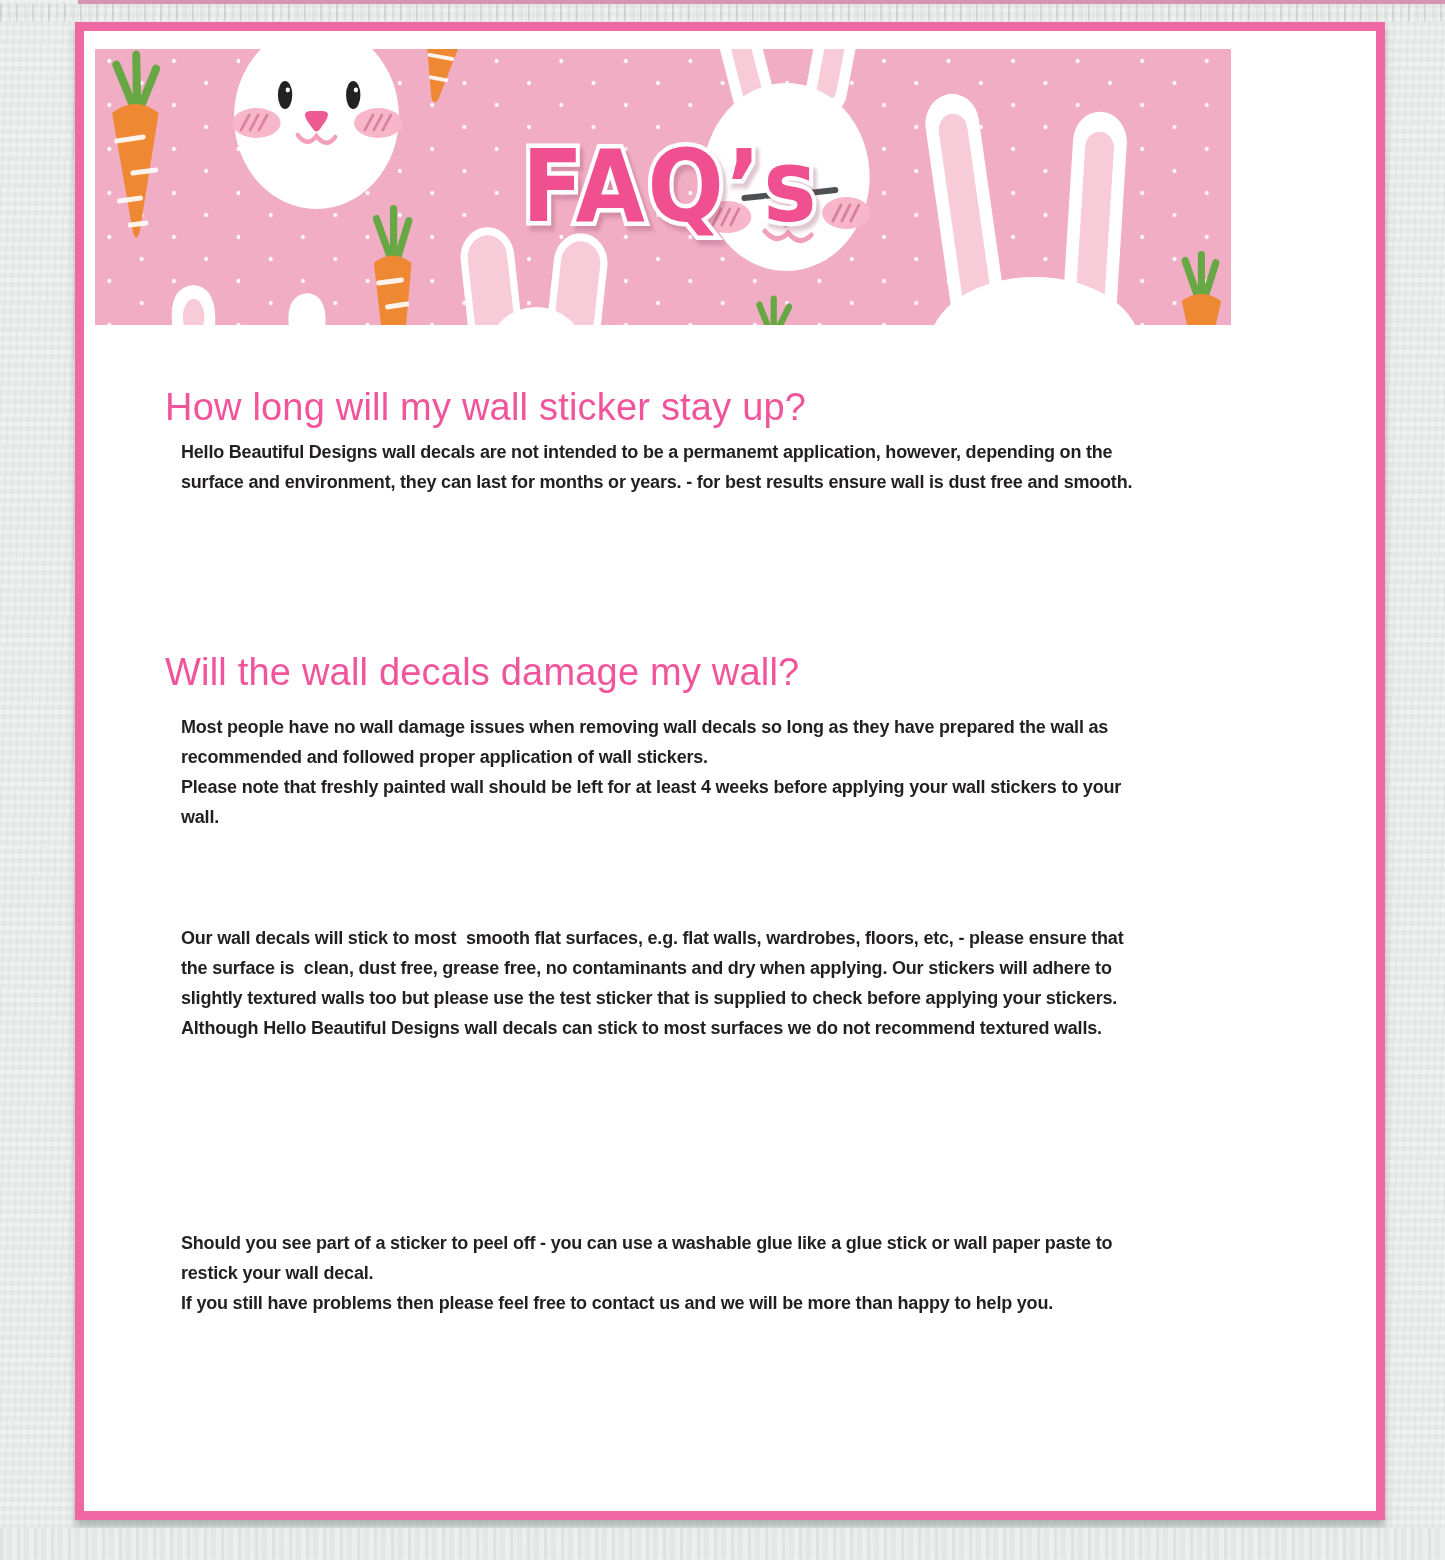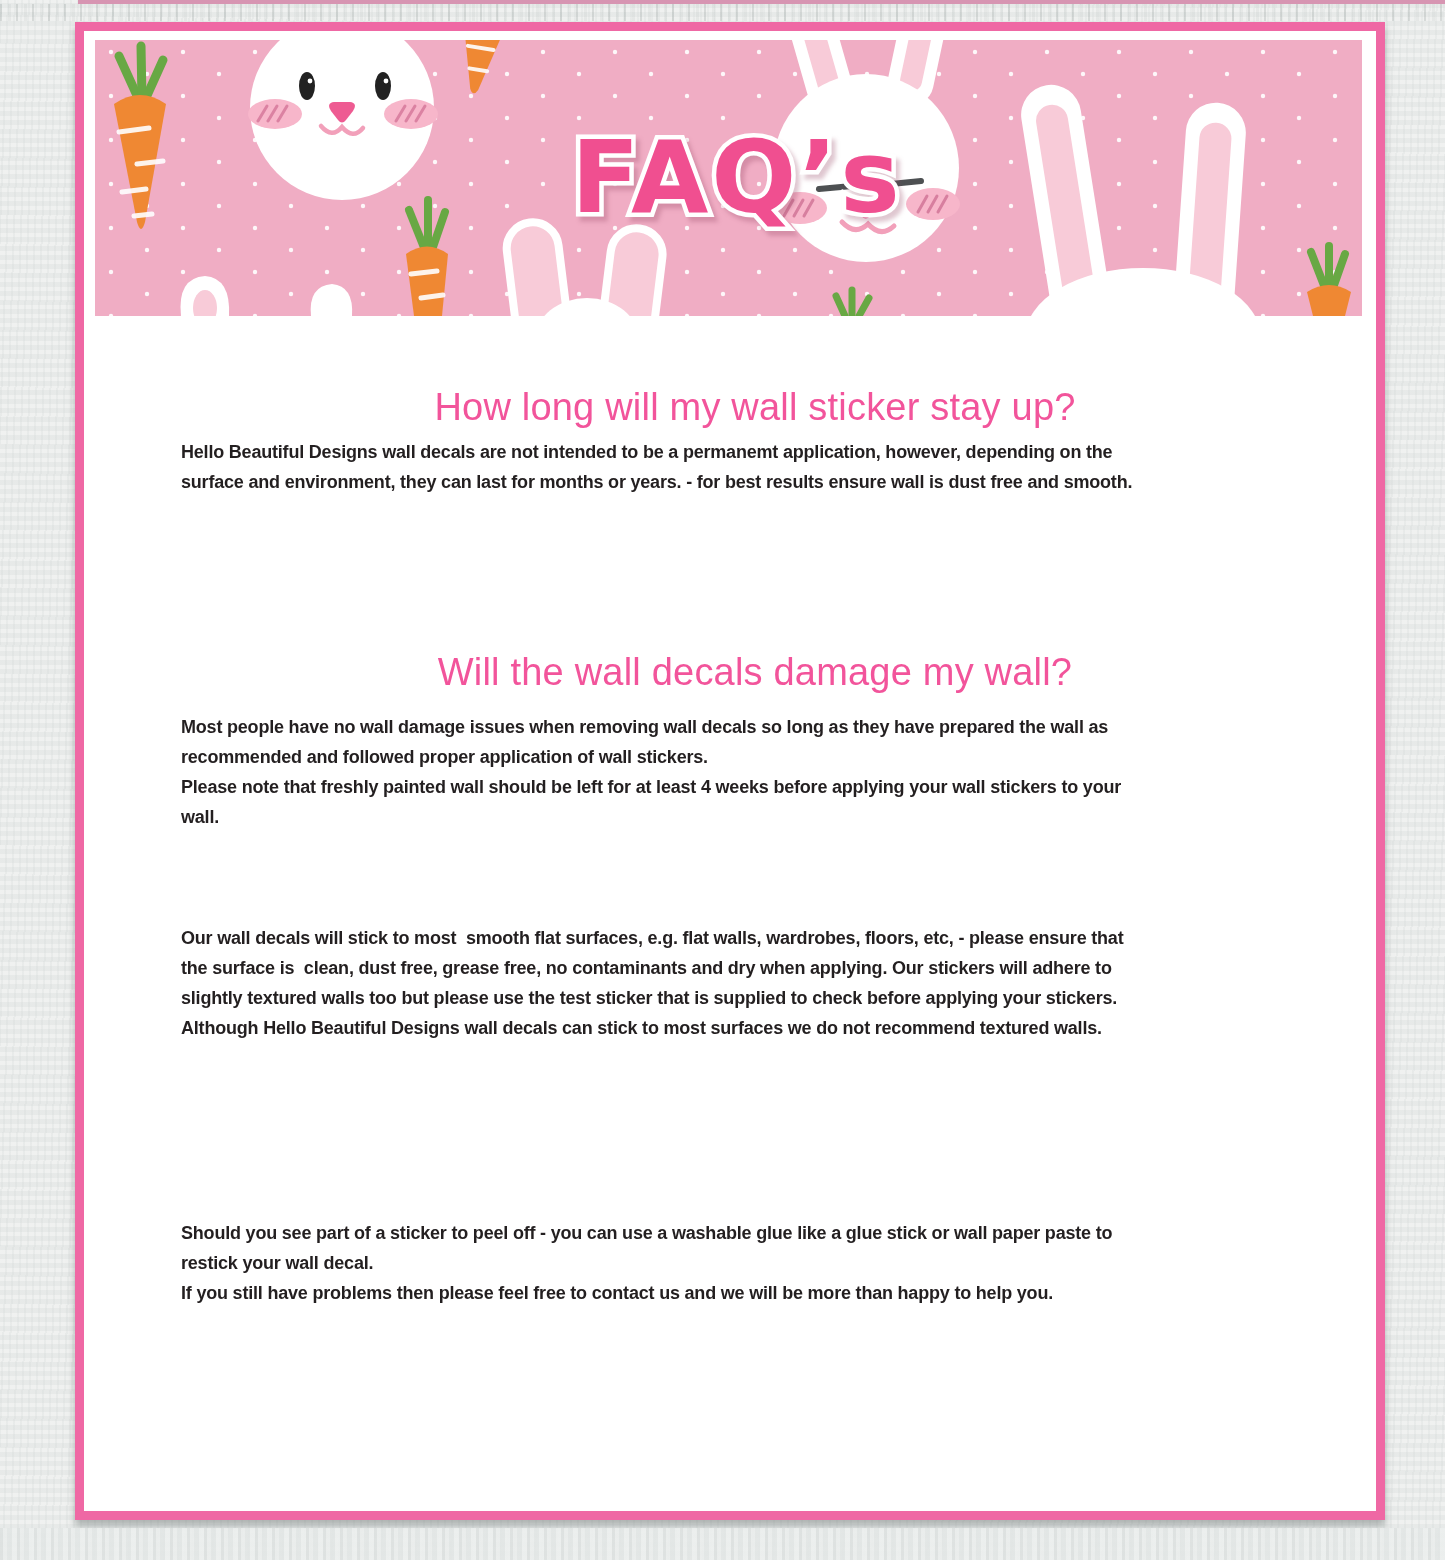--- a/index.html
+++ b/index.html
@@ -32,38 +32,38 @@
 
   
   .page {
     position:absolute; left:75px; top:22px; width:1310px; height:1498px;
     background:#ffffff;
     border:9px solid #ef68a4;
     box-shadow:0 6px 7px rgba(120,130,128,.55);
   }
 
   .banner {
-    position:absolute; left:11px; top:9px; width:1267px; height:276px;
+    position:absolute; left:11px; top:18px; width:1136px; height:276px;
     overflow:hidden;
   }
   .banner svg { display:block; width:100%; height:100%; }
 
   .faq-section { position:absolute; left:81px; width:1180px; }
   .faq-section h2 {
     font-weight:400; font-size:38px; line-height:52px; letter-spacing:0.2px;
-    color:#f2549b; white-space:pre;text-align:center;
+    color:#f2549b; white-space:pre;
   }
   .faq-section p {
     margin-left:16px; font-size:18px; line-height:30px; font-weight:700;
     letter-spacing:-0.2px; color:#231f20; white-space:pre;
   }
   .s1 { top:350px; } .s1 p { margin-top:4px; }
   .s2 { top:615px; } .s2 p { margin-top:14px; }
   .s3 { top:877px; } .s3 p { margin-top:15px; }
-  .s4 { top:1187px; } .s4 p { }
+  .s4 { top:1187px; } .s4 p { margin-top:10px; }
 </style>
 </head>
 <body>
 
 <div class="scene">
 
   <div class="prev-page-strip"></div>
   <div class="top-shadow-band"></div>
 
   <div class="page">

